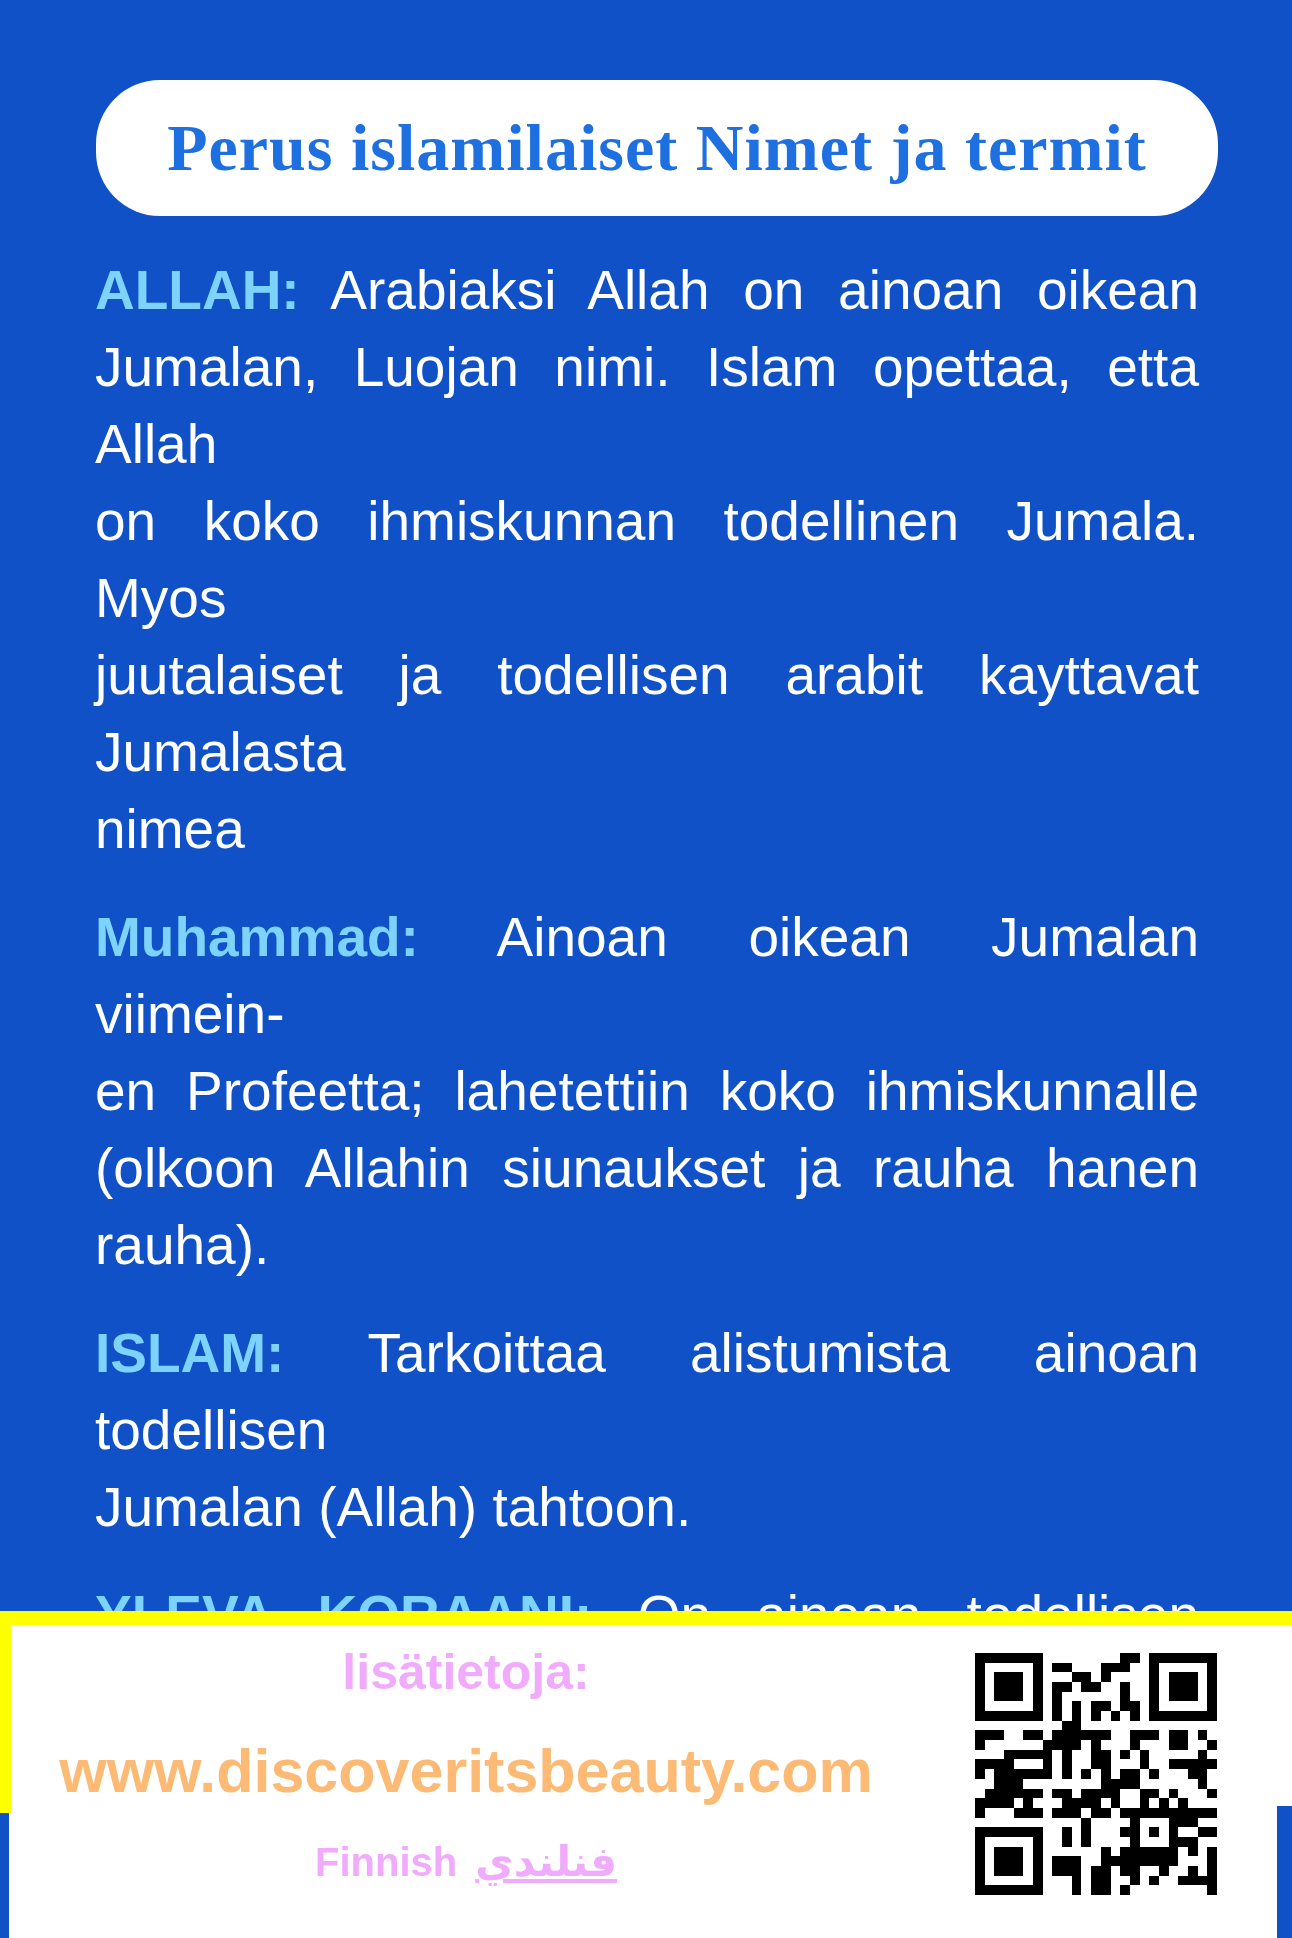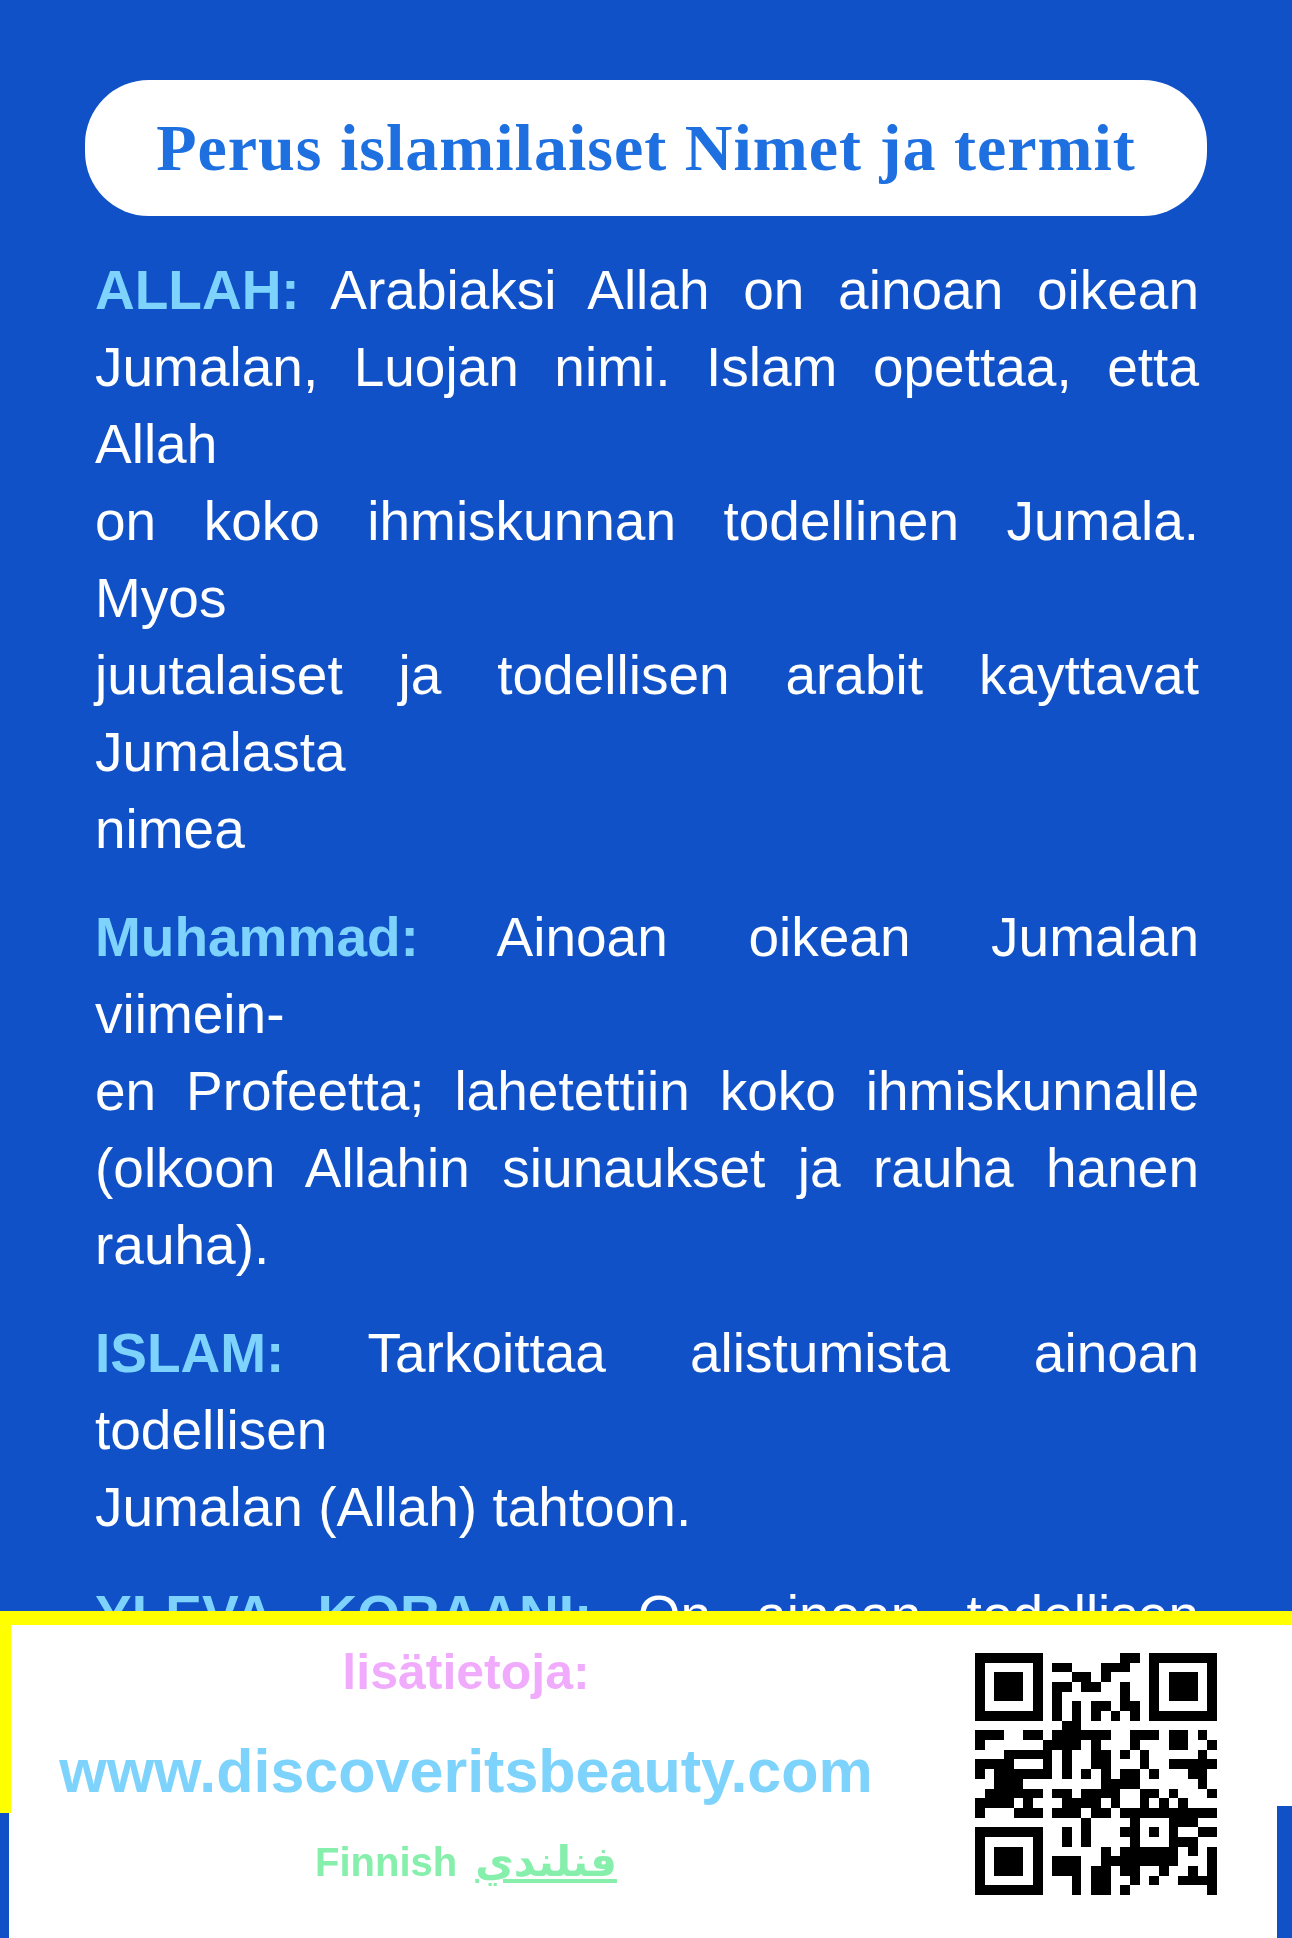--- a/index.html
+++ b/index.html
@@ -5,21 +5,21 @@
   html,body{margin:0;padding:0;background:#333;}
   .card{
     position:relative;
     width:1292px;height:1938px;
     background:#1151C8;
     overflow:hidden;
     font-family:"Liberation Sans",sans-serif;
   }
   
   .title-pill{
-    position:absolute;left:85px;top:80px;
+    position:absolute;left:96px;top:80px;
     width:1122px;height:136px;
     background:#ffffff;border-radius:64px;
     display:flex;align-items:center;justify-content:center;
   }
   .title-pill .title-text{
     font-family:"Liberation Serif",serif;
     font-weight:bold;font-size:66px;color:#1E70E0;
     letter-spacing:1px;white-space:nowrap;
   }
   
@@ -57,26 +57,26 @@
   }
   .footer-text{
     position:absolute;left:28px;top:1645px;width:876px;
     display:flex;flex-direction:column;align-items:center;
   }
   .info-label{
     font-size:50px;font-weight:bold;color:#f0abfc;line-height:1.1;
   }
   .website{
     margin-top:38px;
-    font-size:61px;font-weight:bold;color:#7dd3fc;
+    font-size:61px;font-weight:bold;color:#fdba74;
     text-decoration:none;white-space:nowrap;line-height:1.1;
   }
   .lang-row{
     margin-top:32px;display:flex;align-items:center;gap:18px;
-    font-size:40px;font-weight:bold;color:#86efac;line-height:1.2;
+    font-size:40px;font-weight:bold;color:#f0abfc;line-height:1.2;
   }
   .lang-arabic{
     font-family:"DejaVu Sans",sans-serif;
     font-size:42px;text-decoration:underline;
   }
   
   .qr{
     position:absolute;left:975px;top:1653px;width:242px;height:242px;
     background:#ffffff;
   }

